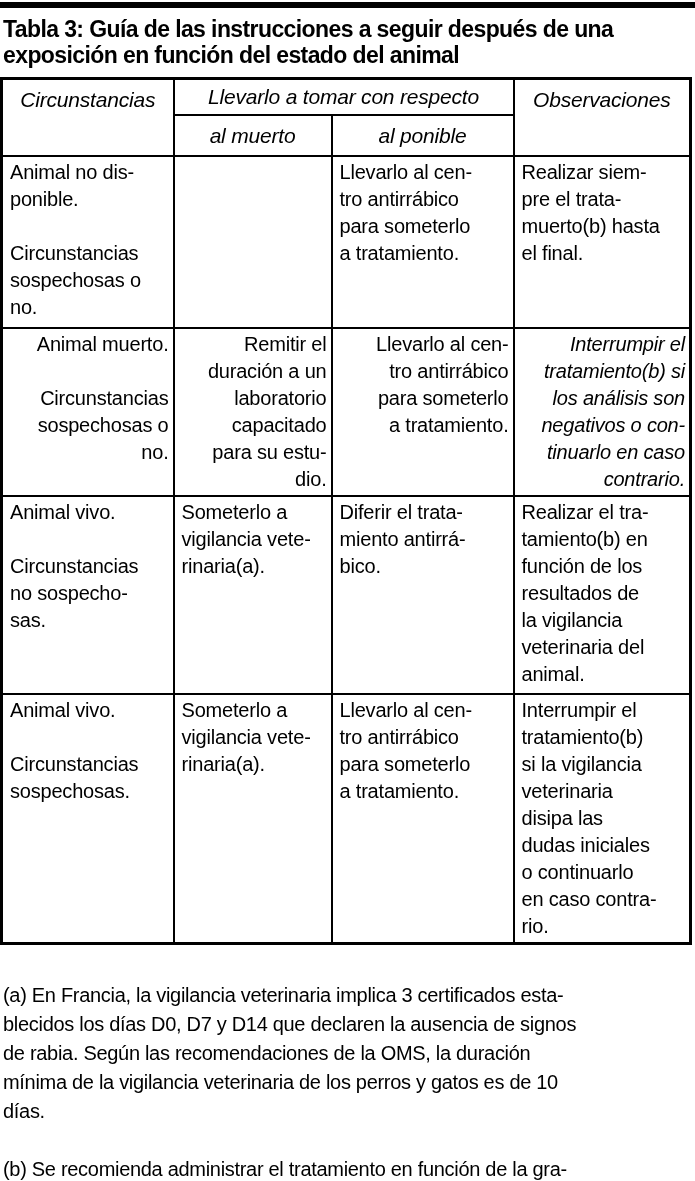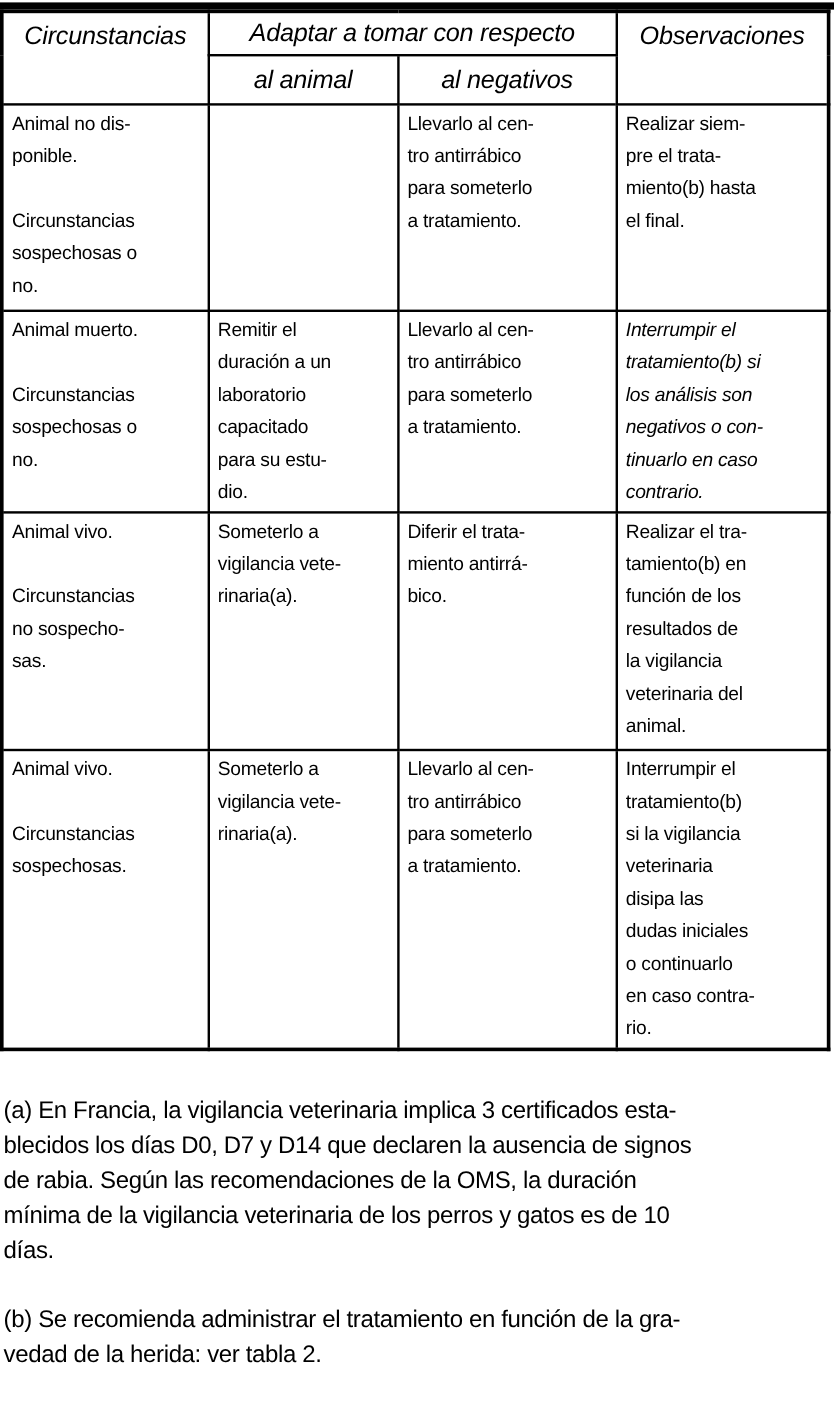--- a/index.html
+++ b/index.html
@@ -27,94 +27,96 @@
   table.instructions {
     border-collapse: collapse;
     table-layout: fixed;
     width: 689px;
     margin-left: 0;
     border: 3px solid #000000;
   }
   th, td {
     border: 2px solid #000000;
     vertical-align: top;
-    font-size: 16px;
+    font-size: 20px;
     line-height: 27px;
     letter-spacing: -0.2px;
     white-space: pre-line;
     overflow: hidden;
     padding: 2px 4px 2px 7px;
   }
   th {
     font-weight: normal;
     font-style: italic;
     text-align: center;
     font-size: 21px;
     vertical-align: middle;
     padding: 2px 3px;
   }
   th.rowspan-top { vertical-align: top; padding-top: 6px; }
   tr.hdr-main { height: 36px; }
   tr.hdr-sub  { height: 41px; }
   tr.r1 { height: 172px; }
-  tr.r2 { height: 121px; }
+  tr.r2 { height: 121px; text-align: right; }
   tr.r3 { height: 198px; }
   tr.r4 { height: 250px; }
   td.italic { font-style: italic; }
 
   .footnotes {
     margin: 7px 2px 0 3px;
     font-size: 20px;
     line-height: 29px;
     letter-spacing: -0.3px;
     white-space: pre-line;
   }
 </style>
 </head>
 <body>
 
 <div class="page">
 
   <div class="top-rule"></div>
 
+  <h1 class="title">Tabla 3: Guía de las instrucciones a seguir después de una
+exposición en función del estado del animal</h1>
 
   <table class="instructions">
     <colgroup>
       <col style="width:172px">
       <col style="width:158px">
       <col style="width:182px">
       <col style="width:177px">
     </colgroup>
     <thead>
       <tr class="hdr-main">
         <th rowspan="2" class="rowspan-top">Circunstancias</th>
-        <th colspan="2">Adaptar a tomar con respecto</th>
+        <th colspan="2">Llevarlo a tomar con respecto</th>
         <th rowspan="2" class="rowspan-top">Observaciones</th>
       </tr>
       <tr class="hdr-sub">
-        <th>al animal</th>
-        <th>al negativos</th>
+        <th>al muerto</th>
+        <th>al ponible</th>
       </tr>
     </thead>
     <tbody>
       <tr class="r1">
         <td>Animal no dis-
 ponible.
 
 Circunstancias
 sospechosas o
 no.</td>
         <td></td>
         <td>Llevarlo al cen-
 tro antirrábico
 para someterlo
 a tratamiento.</td>
         <td>Realizar siem-
 pre el trata-
-miento(b) hasta
+muerto(b) hasta
 el final.</td>
       </tr>
       <tr class="r2">
         <td>Animal muerto.
 
 Circunstancias
 sospechosas o
 no.</td>
         <td>Remitir el
 duración a un

